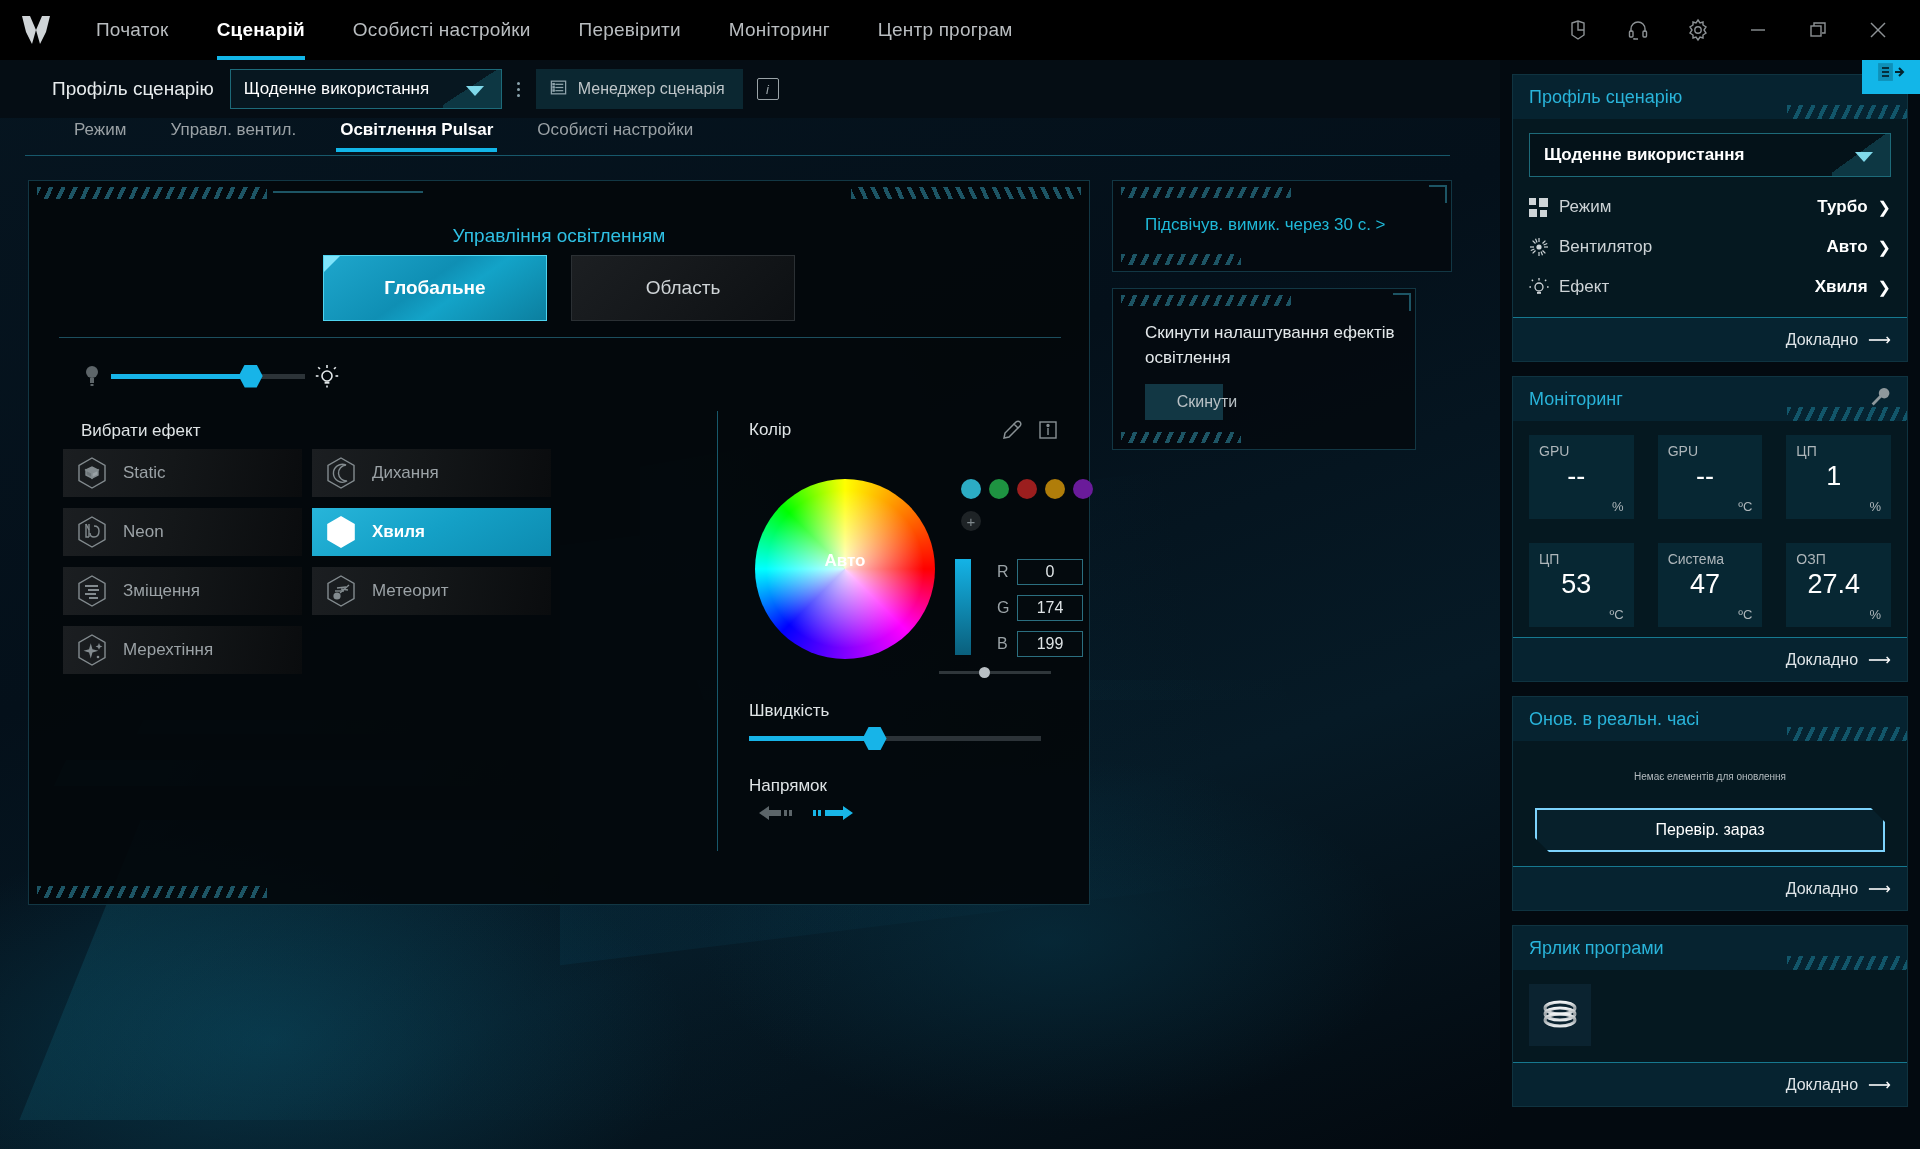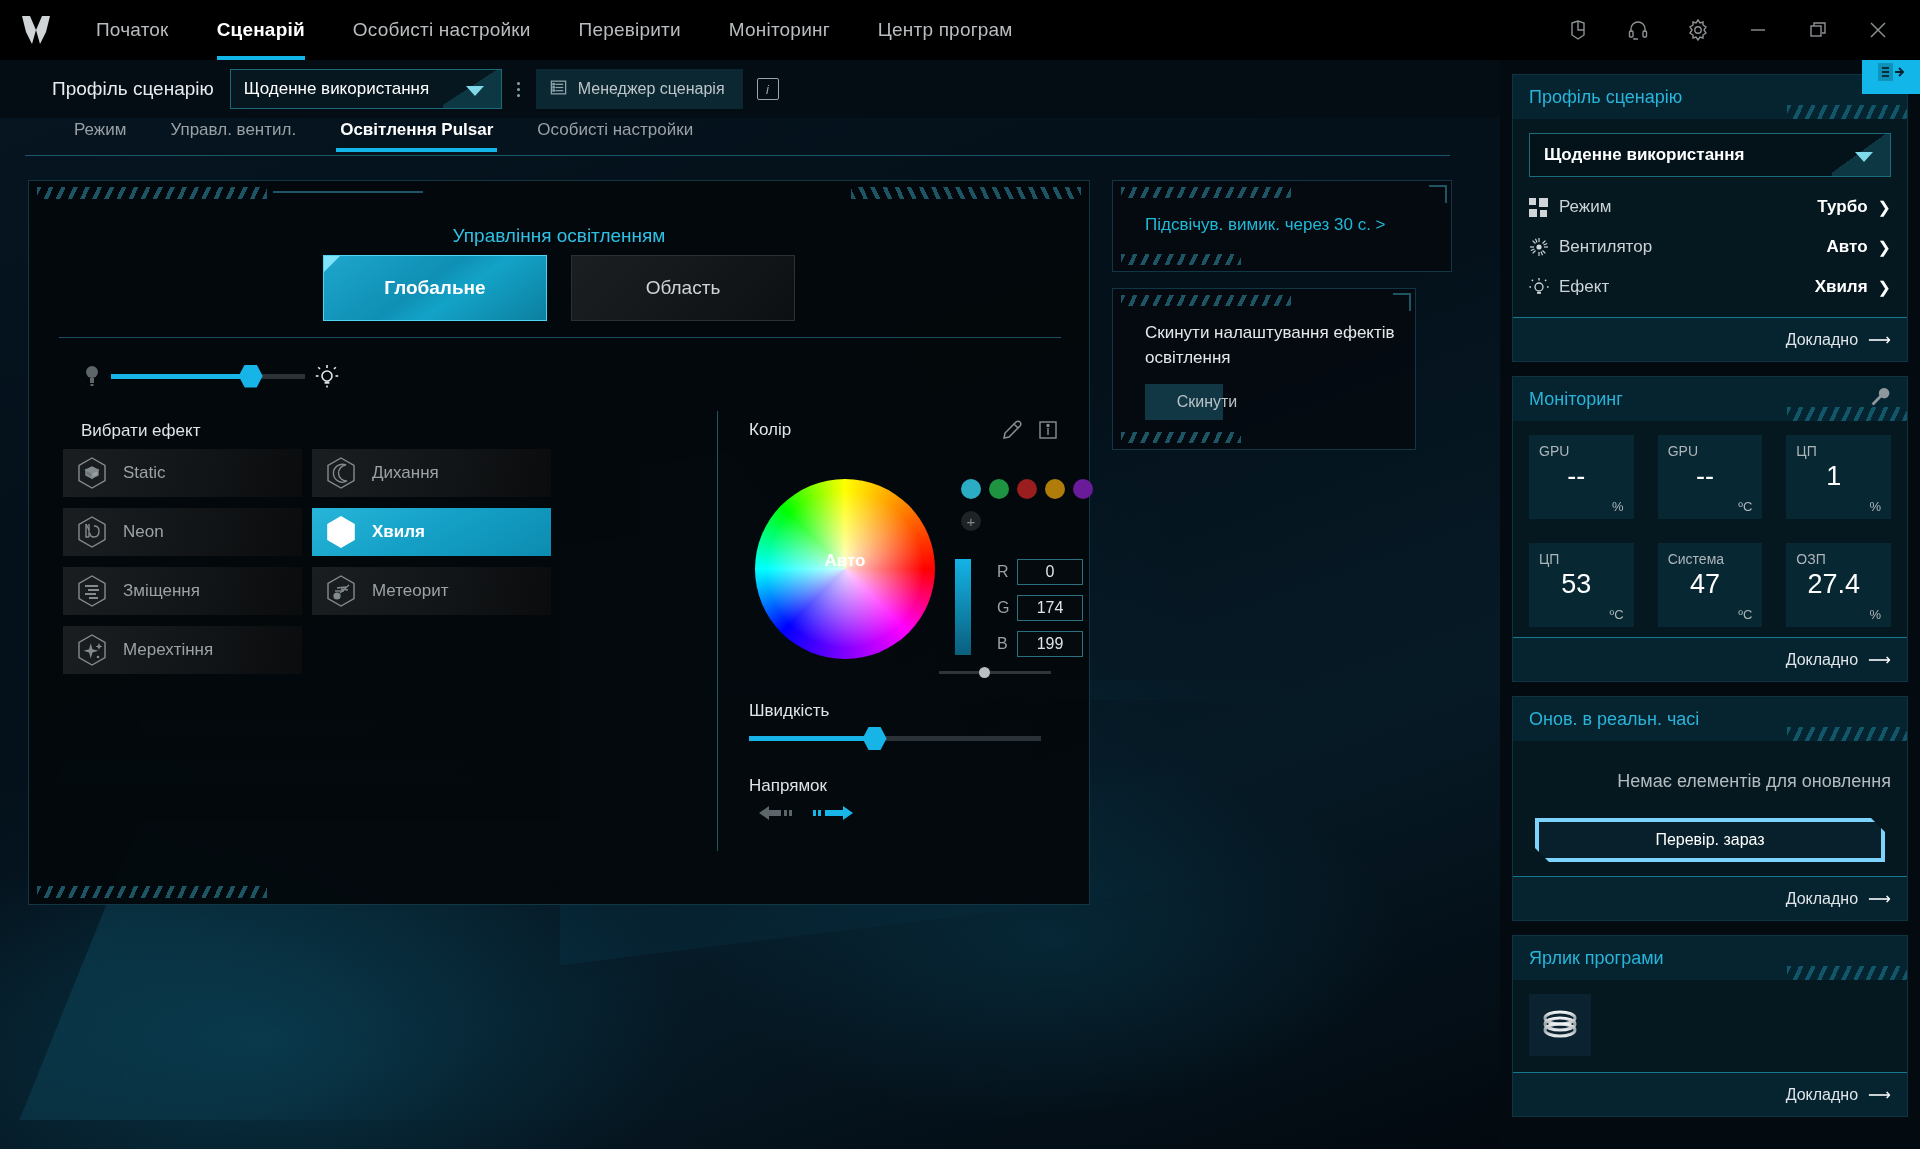--- a/index.html
+++ b/index.html
@@ -201,22 +201,22 @@
              padding-right:16px; background:#062330; cursor:pointer; }
   .sb-foot span { color:#dfe5e8; font-size:16px; }
   .sb-foot .ar { margin-left:10px; color:#fff; font-size:16px; }
 
   .mon-grid { display:grid; grid-template-columns:repeat(3,1fr); gap:24px; }
   .mon-cell { height:84px; background:#072733; padding:8px 10px; position:relative; }
   .mon-cell .k { color:#aeb6ba; font-size:14px; }
   .mon-cell .v { position:absolute; left:0; right:10px; top:26px; text-align:center; color:#fff; font-size:27px; }
   .mon-cell .u { position:absolute; right:10px; bottom:5px; color:#aeb6ba; font-size:13px; }
 
-  .upd-none { text-align:right; color:#b4bbbf; font-size:18px; padding:16px 0 26px 0; }
-  .chk-btn { height:44px; margin:0 6px 10px 6px; border:4px solid #7dd3fc; background:#07202b;
+  .upd-none { text-align:center; color:#b4bbbf; font-size:10px; padding:16px 0 26px 0; }
+  .chk-btn { height:44px; margin:0 6px 10px 6px; border:2px solid #7dd3fc; background:#07202b;
     color:#fff; font-size:16px; display:flex; align-items:center; justify-content:center; cursor:pointer;
     clip-path: polygon(14px 0, calc(100% - 14px) 0, 100% 14px, 100% 100%, calc(100% - 14px) 100%, 14px 100%, 0 calc(100% - 14px), 0 0); }
   .app-tile { width:62px; height:62px; background:#0b2330; display:flex; align-items:center; justify-content:center; cursor:pointer; }
 
   .float-btn { position:absolute; right:0; top:50px; width:58px; height:44px; background:#12b6e8;
     display:flex; align-items:center; justify-content:center; cursor:pointer; z-index:30; }
 </style>
 </head>
 <body>
 

